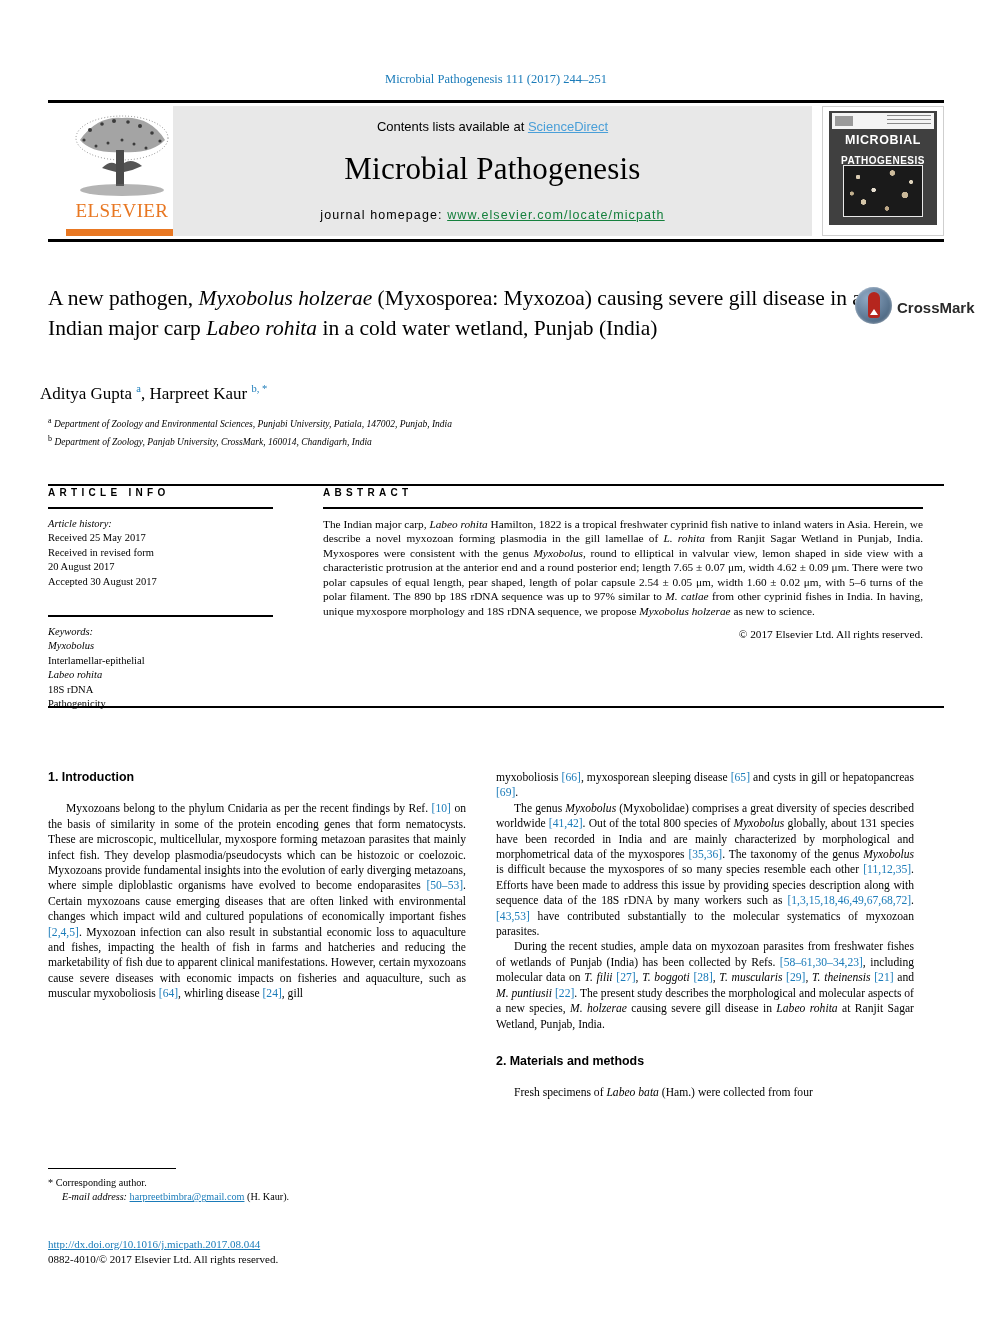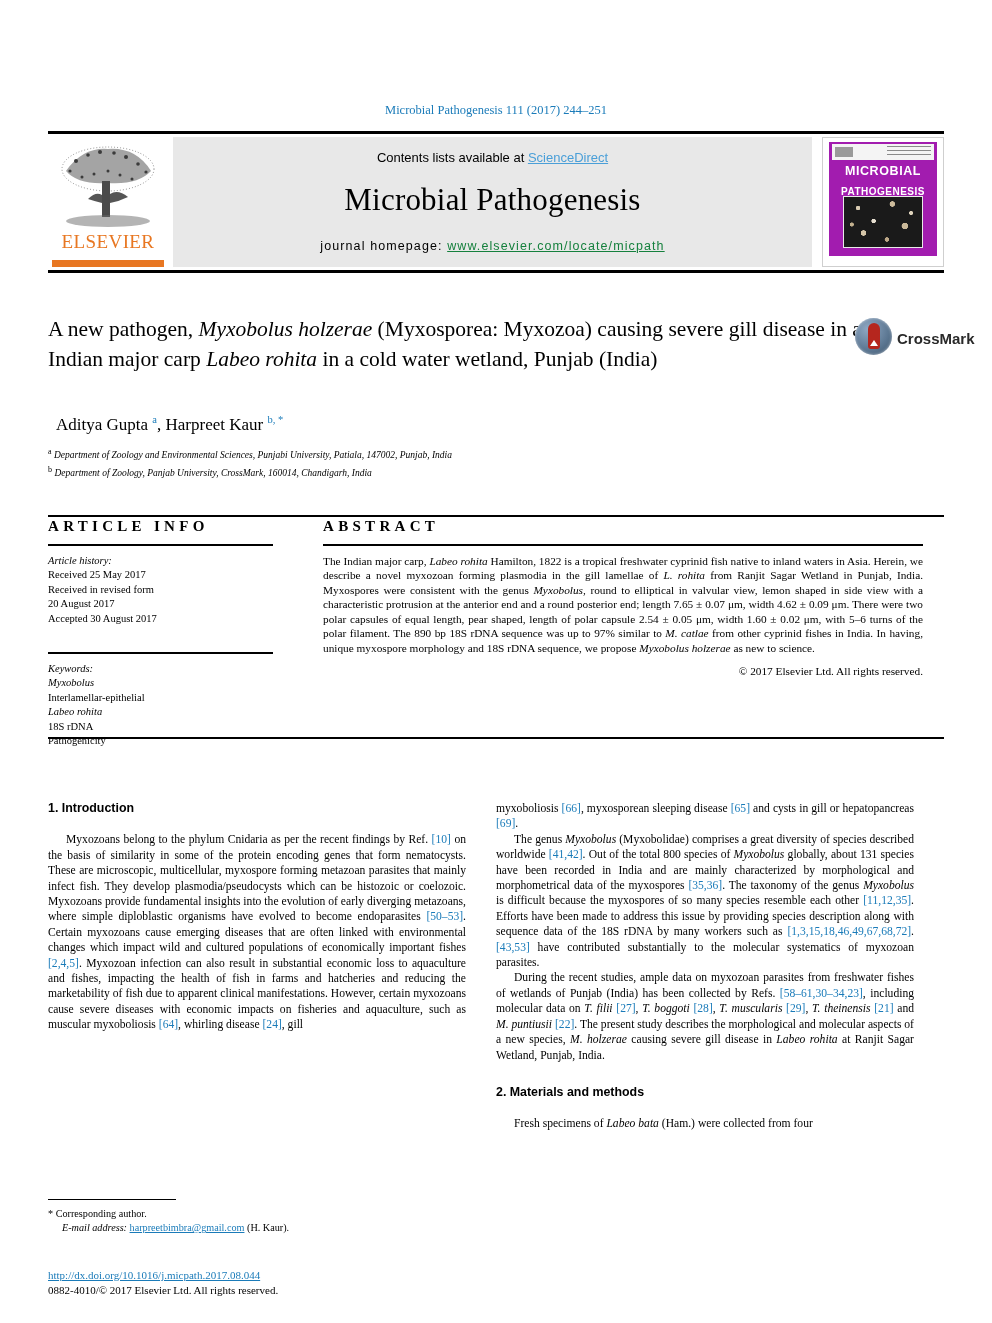--- a/index.html
+++ b/index.html
@@ -13,21 +13,20 @@
     font-family: "Liberation Serif", serif;
     color: #000000;
     position: relative;
     overflow: hidden;
   }
   .page {
     position: absolute;
     top: 0; left: 0;
     width: 992px;
     height: 1245px;
-    margin-top: 31px;
   }
 
   
   .running-head {
     position: absolute;
     top: 72px;
     left: 0; right: 0;
     text-align: center;
     font-size: 12.5px;
     color: #1a7bb9;
@@ -50,21 +49,21 @@
   }
   .masthead-rule-bottom {
     position: absolute;
     bottom: 0; left: 0; right: 0;
     height: 3px;
     background: #000;
   }
   .elsevier-logo {
     position: absolute;
     top: 6px;
-    left: 4px;
+    left: 18px;
     width: 112px;
     height: 130px;
     background: #ffffff;
     overflow: hidden;
   }
   .elsevier-tree {
     position: absolute;
     top: 4px;
     left: 6px;
     width: 100px;
@@ -128,21 +127,21 @@
     width: 122px;
     height: 130px;
     background: #ffffff;
     border: 1px solid #cfcfcf;
     box-sizing: border-box;
     overflow: hidden;
   }
   .cover-inner {
     position: absolute;
     top: 4px; left: 6px; right: 6px; bottom: 10px;
-    background: #a21caf;
+    background: #404040;
   }
   .cover-head {
     position: absolute;
     top: 2px; left: 3px; right: 3px;
     height: 16px;
     background: #f4f4f4;
   }
   .cover-head-left {
     position: absolute;
     top: 3px; left: 3px;
@@ -245,21 +244,21 @@
     font-size: 15px;
     font-weight: bold;
     color: #2a2a2a;
     white-space: nowrap;
   }
 
   
   .authors {
     position: absolute;
     top: 383px;
-    left: 56px;
+    left: 40px;
     width: 830px;
     font-size: 17px;
     font-family: "Liberation Serif", serif;
   }
   .authors sup { font-size: 10.5px; color: #1a7bb9; }
   .affiliations {
     position: absolute;
     top: 414px;
     left: 48px;
     width: 830px;
@@ -295,22 +294,22 @@
     top: 0; left: 0;
     width: 225px;
   }
   .col-abs {
     position: absolute;
     top: 0;
     left: 275px;
     width: 600px;
   }
   .sec-head {
-    font-family: Liberation Serif, serif;
-    font-size: 15px;
+    font-family: Liberation Sans, sans-serif;
+    font-size: 10px;
     font-weight: bold;
     letter-spacing: 4.3px;
     margin-bottom: 9px;
   }
   .hline {
     height: 1.5px;
     background: #000;
     margin-bottom: 8px;
   }
   .hist {

